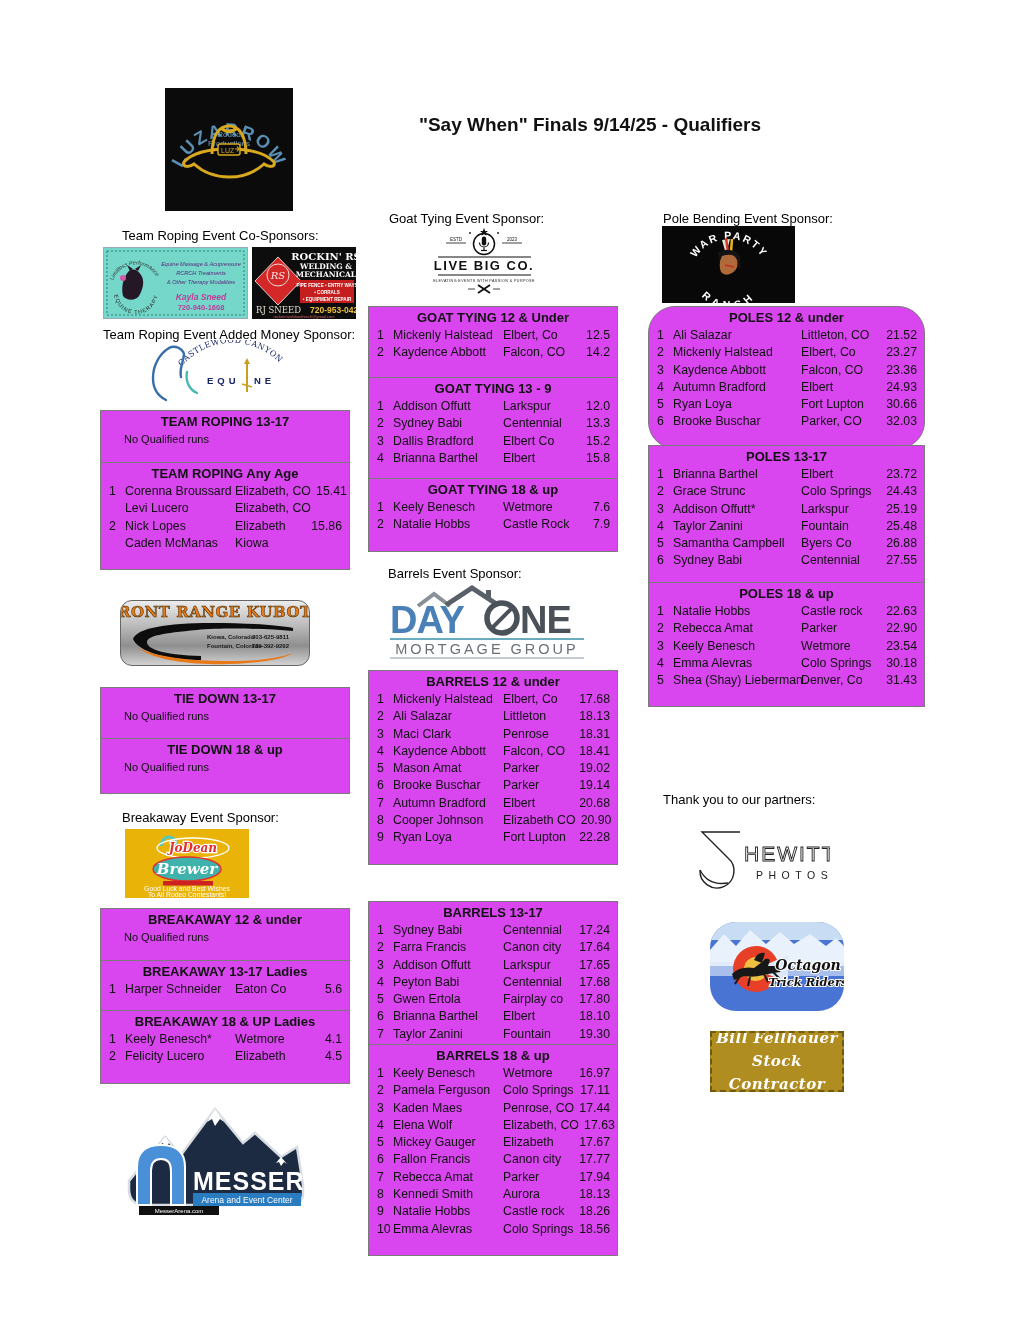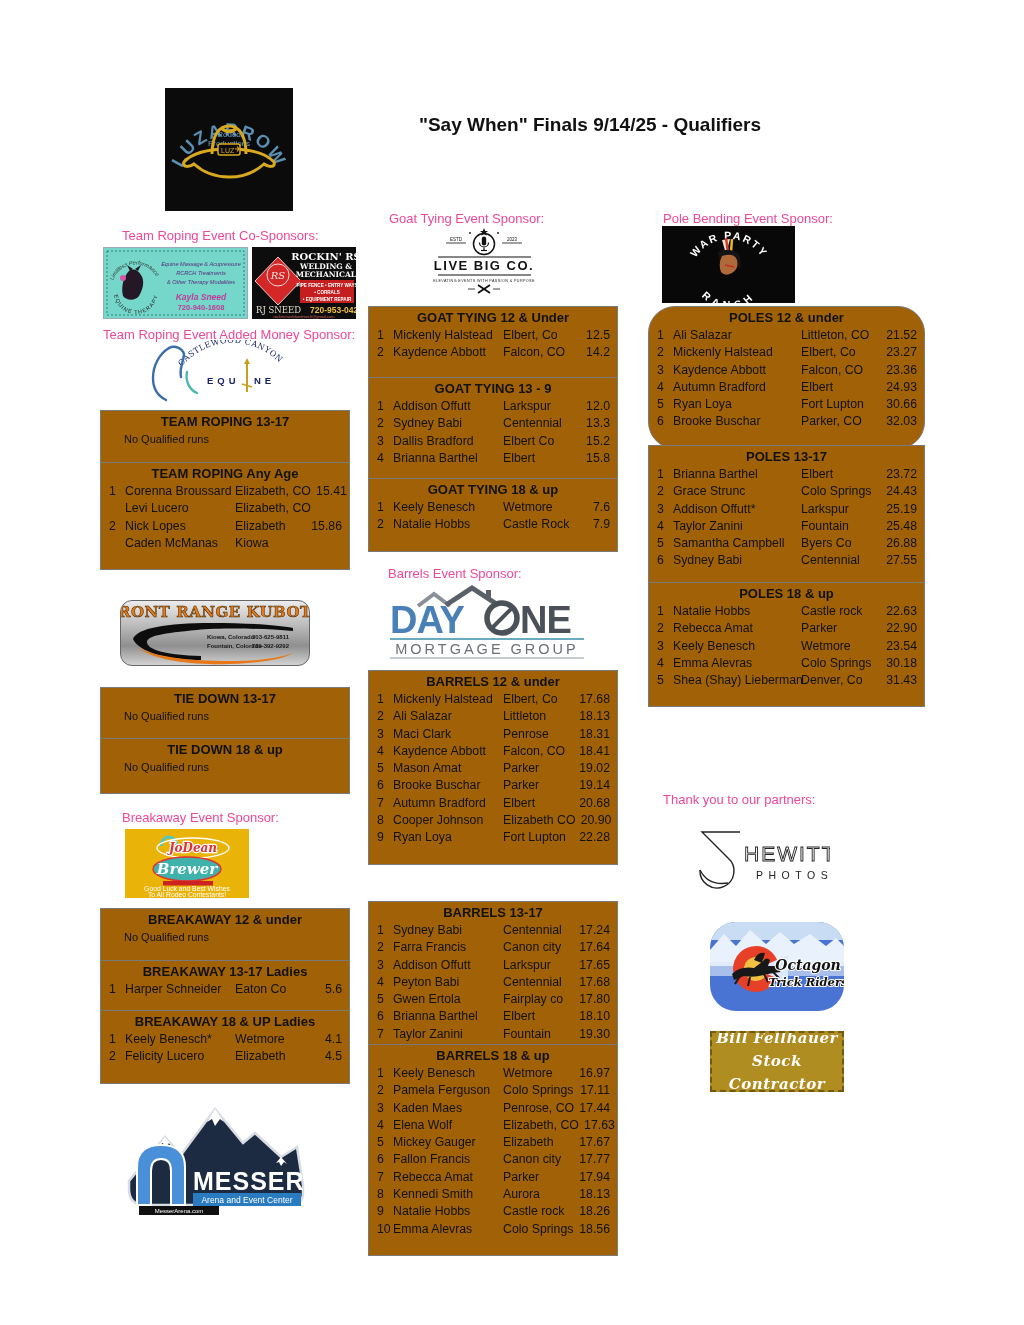--- a/index.html
+++ b/index.html
@@ -4,24 +4,24 @@
 <style>
   * { box-sizing: border-box; }
   html,body { margin:0; padding:0; background:#fff; }
   #page {
     position:relative; width:1024px; height:1325px; background:#ffffff;
     font-family:"Liberation Sans","DejaVu Sans",sans-serif; color:#111;
     overflow:hidden;
   }
   .abs { position:absolute; }
   .page-title { font-weight:bold; font-size:19px; text-align:center; white-space:nowrap; }
-  .sponsor-label { font-size:13px; white-space:nowrap; color:#ec4899;text-align:right; }
+  .sponsor-label { font-size:13px; white-space:nowrap; color:#000000;text-align:right; }
 
   
-  .results { position:absolute; width:250px; border:1.5px solid #7a7a7a; background:#a16207; padding:1px 0 17px 0; }
+  .results { position:absolute; width:250px; border:1.5px solid #7a7a7a; background:#d946ef; padding:1px 0 17px 0; }
   .results.wide { width:277px; }
   .t-title { font-weight:bold; font-size:13px; text-align:center; line-height:18px; padding-top:1px; }
   .row { display:grid; grid-template-columns:16px 110px 1fr 36px; padding:0 7px 0 8px; font-size:12.3px; line-height:17.3px; }
   .results.wide .row { grid-template-columns:16px 128px 1fr 40px; }
   .row span { white-space:nowrap; }
   .c-time { text-align:right; }
   .no-runs { font-size:11px; line-height:17.3px; padding-left:23px; }
 
   
   .logo { position:absolute; overflow:hidden; }

